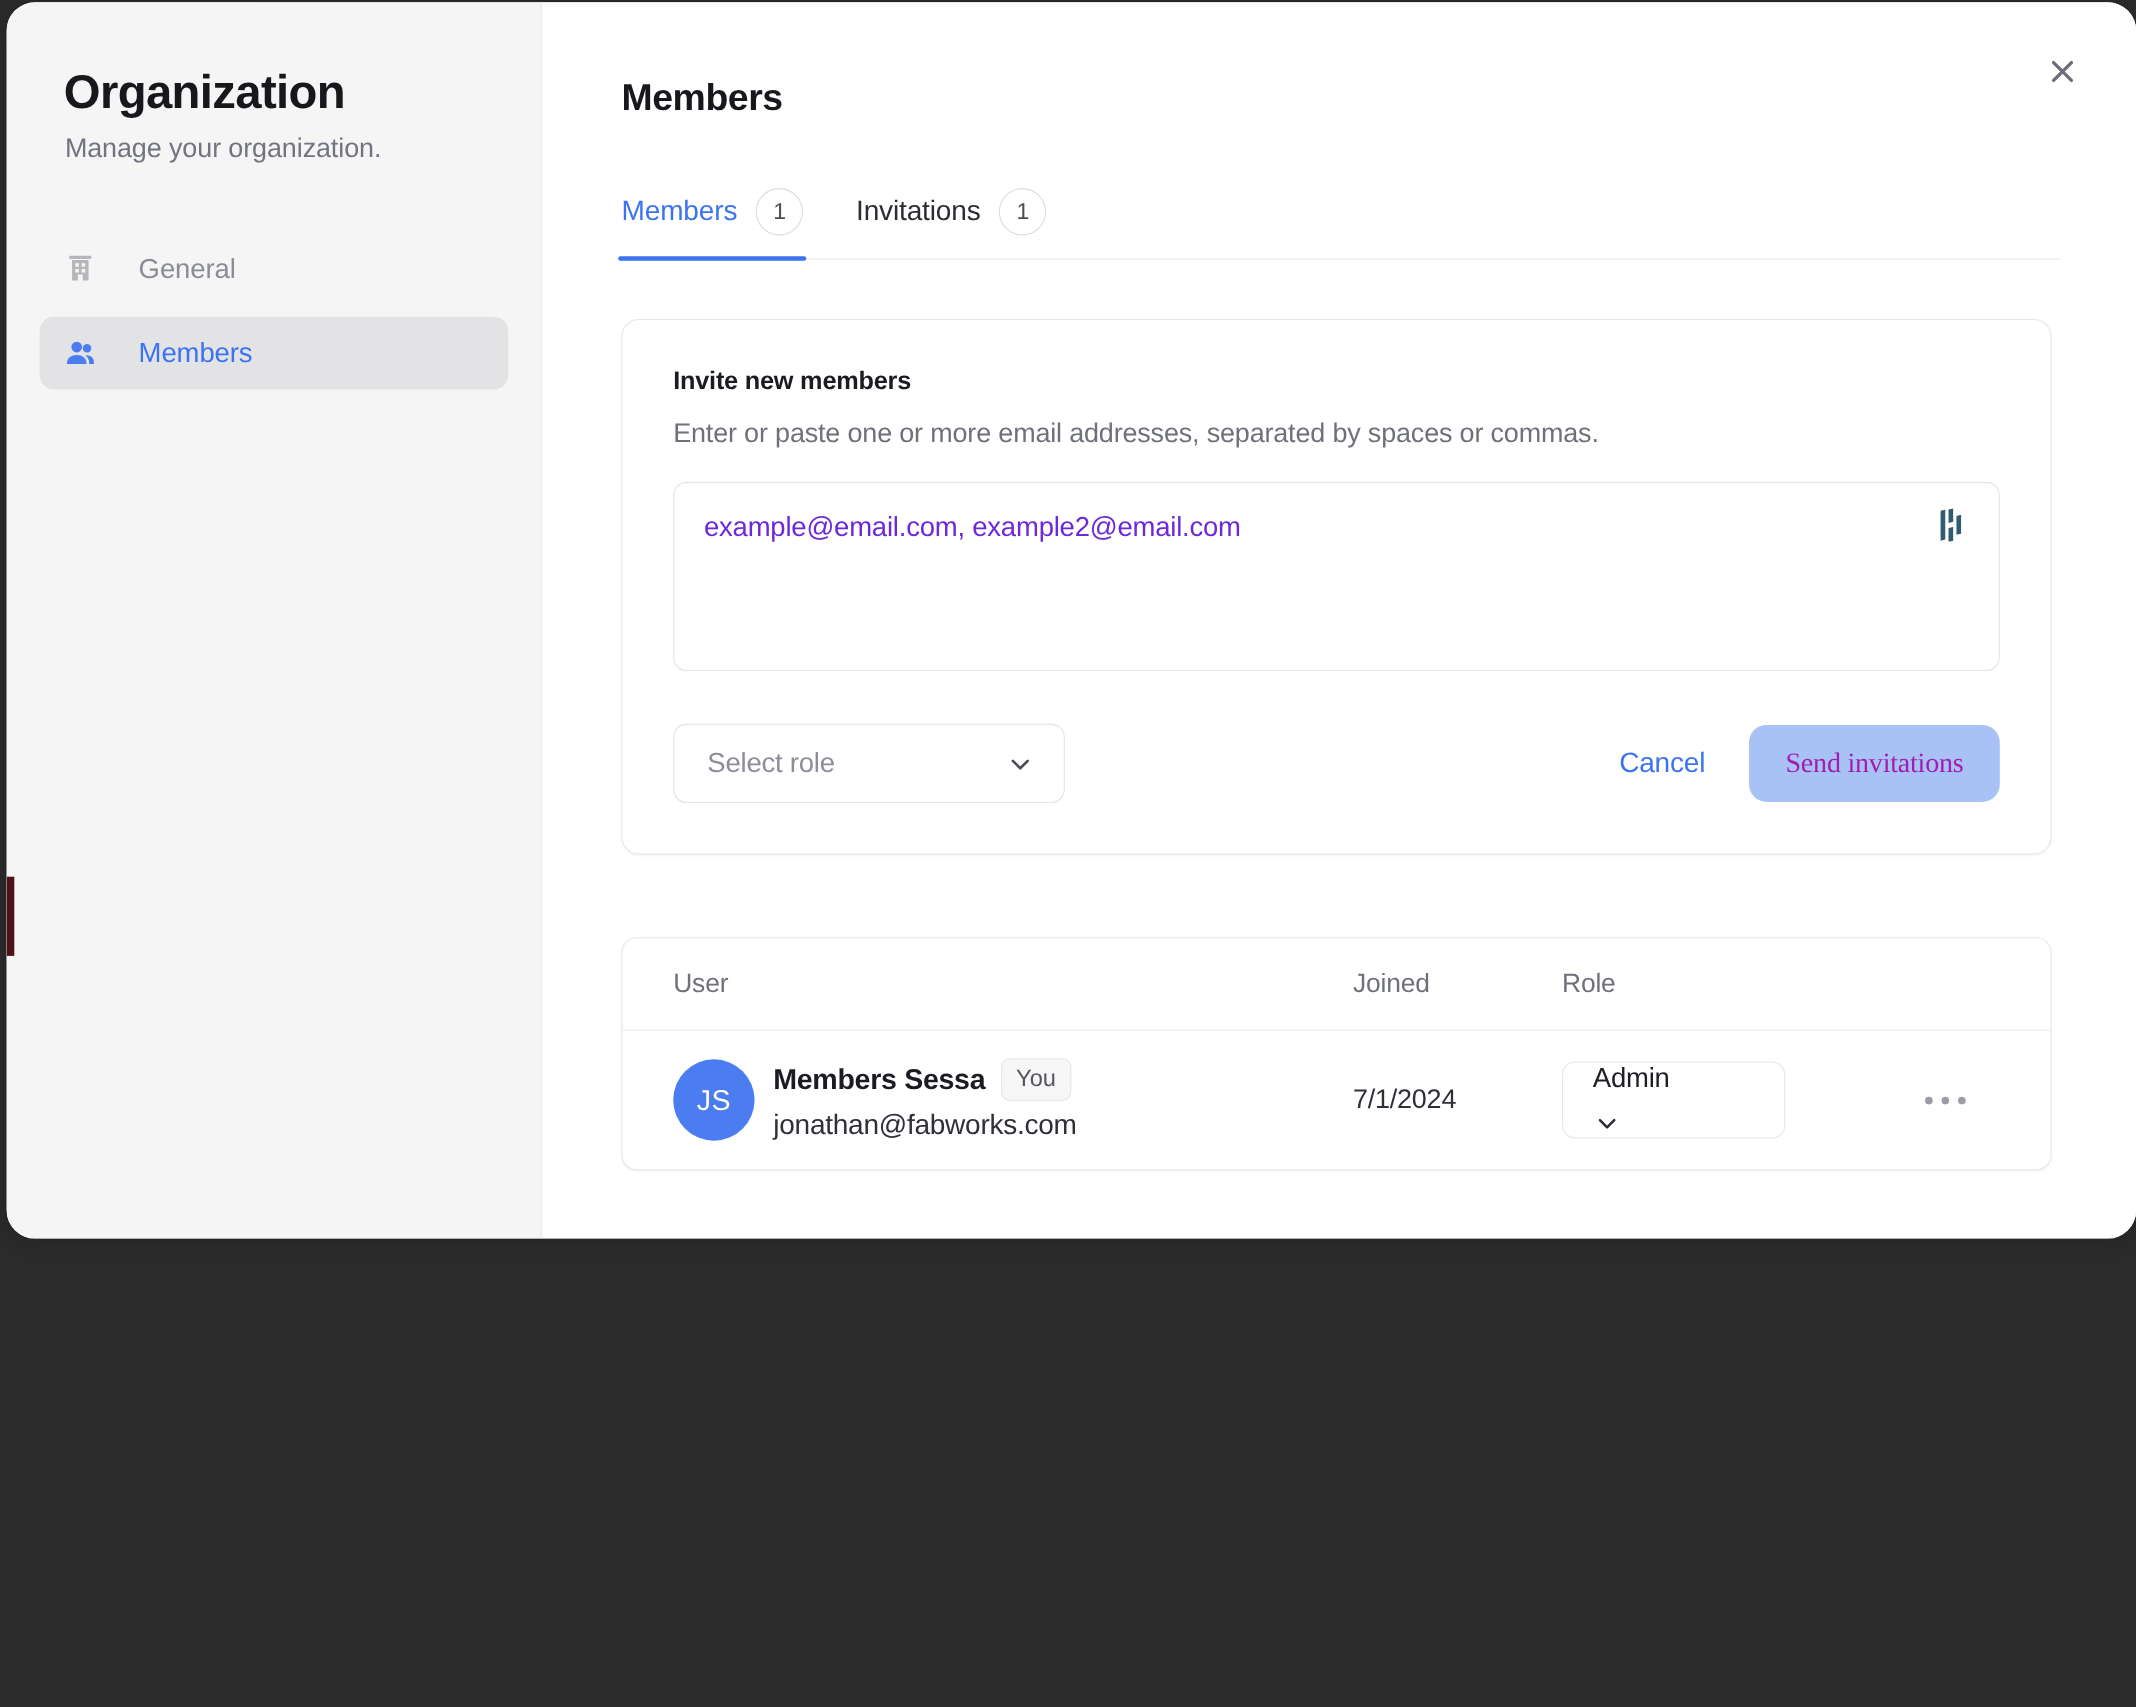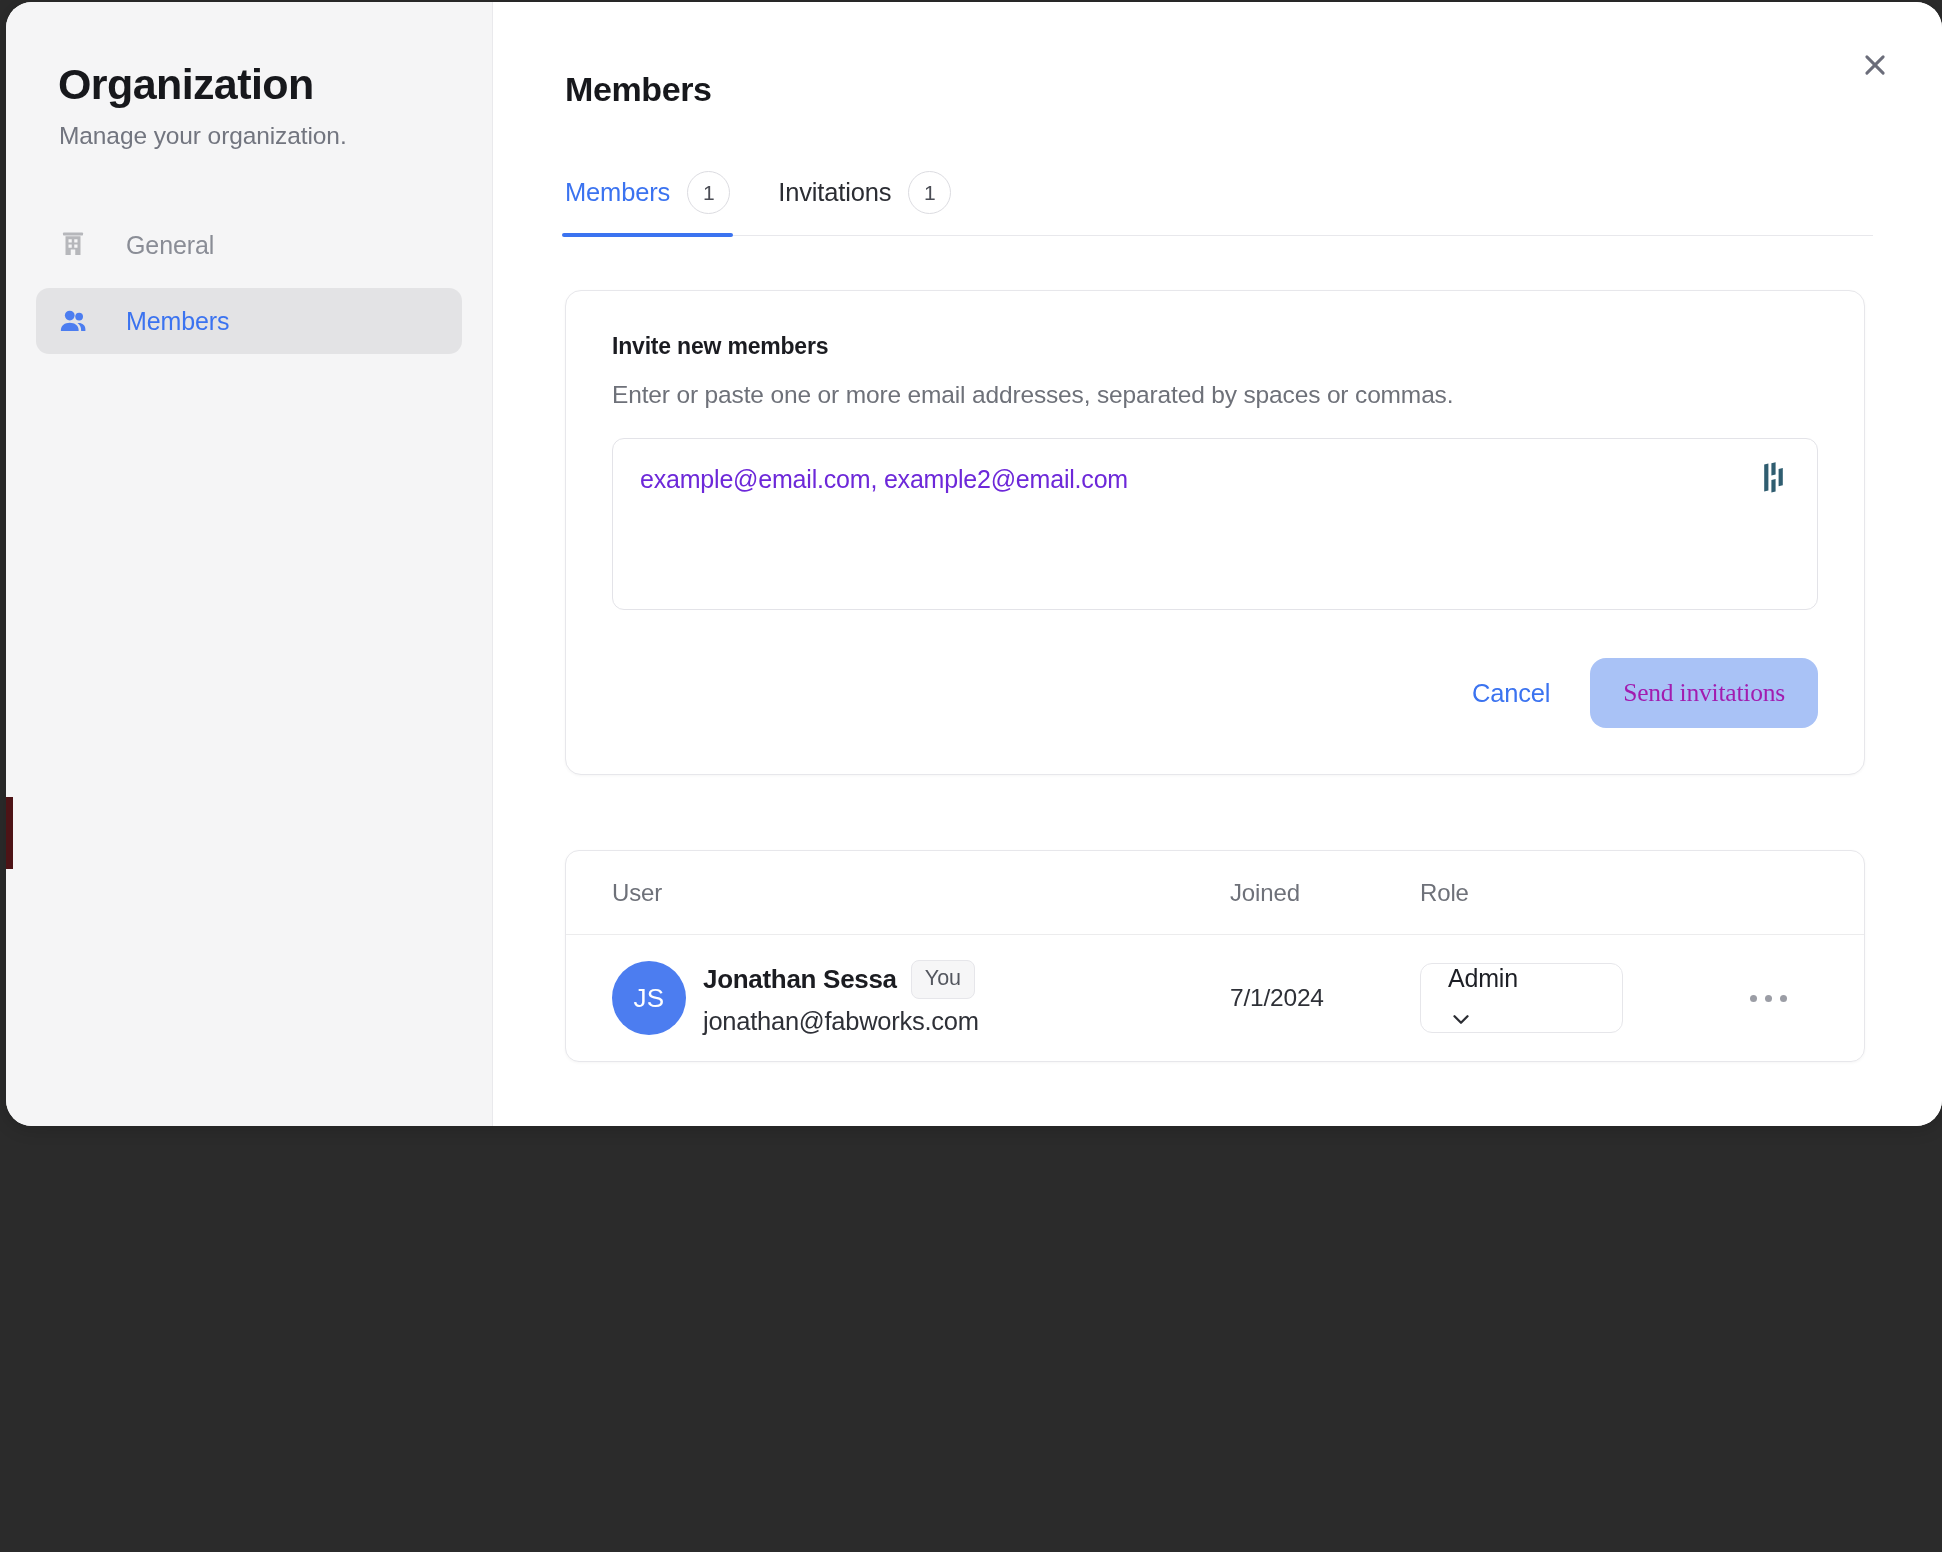--- a/index.html
+++ b/index.html
@@ -428,20 +428,26 @@
           <svg viewBox="0 0 30 34" width="30" height="34" fill="#2f5d70">
             <path d="M3.2 3.4l4.2-.9v26.9l-4.2 1.1z"></path>
             <path d="M10.4 2.2l4.2-1v12.2l-4.2 1z"></path>
             <path d="M10.4 19.1l4.2-1v12.4l-4.2 1z"></path>
             <path d="M17.6 8.0l4.2-1v17.2l-4.2 1z"></path>
           </svg>
         </span>
       </div>
 
       <div class="invite-actions">
+        <div class="role-select">
+          <span class="role-select-label">Select role</span>
+          <svg viewBox="0 0 24 24" width="27" height="27" fill="none" stroke="#4a4c55" stroke-width="2.1" stroke-linecap="round" stroke-linejoin="round">
+            <polyline points="6,9.5 12,15.5 18,9.5"></polyline>
+          </svg>
+        </div>
 
         <div class="spacer"></div>
 
         <button class="cancel-btn">Cancel</button>
         <button class="send-btn">Send invitations</button>
       </div>
     </section>
 
     <section class="table-card">
       <div class="thead">
@@ -449,21 +455,21 @@
         <div class="th col-joined">Joined</div>
         <div class="th col-role">Role</div>
         <div class="th col-menu"></div>
       </div>
 
       <div class="trow">
         <div class="user-cell">
           <div class="avatar">JS</div>
           <div>
             <div class="user-name-row">
-              <span class="user-name">Jonathan Sessa</span>
+              <span class="user-name">Members Sessa</span>
               <span class="you-badge">You</span>
             </div>
             <div class="user-email">jonathan@fabworks.com</div>
           </div>
         </div>
 
         <div class="joined-cell">7/1/2024</div>
 
         <div class="role-cell">
           <div class="role-chip">

